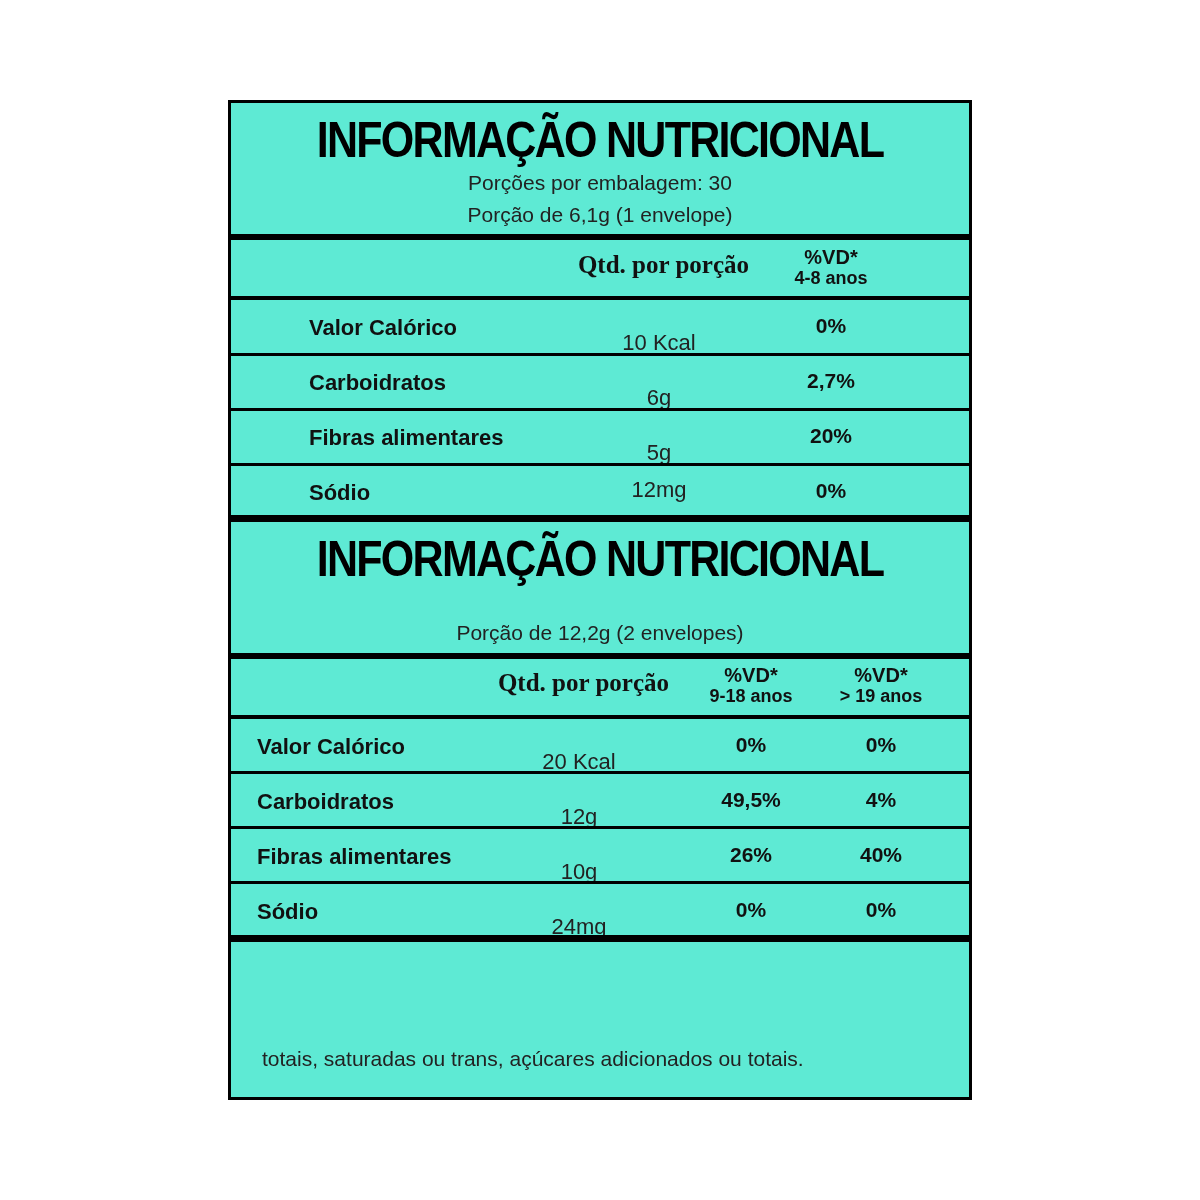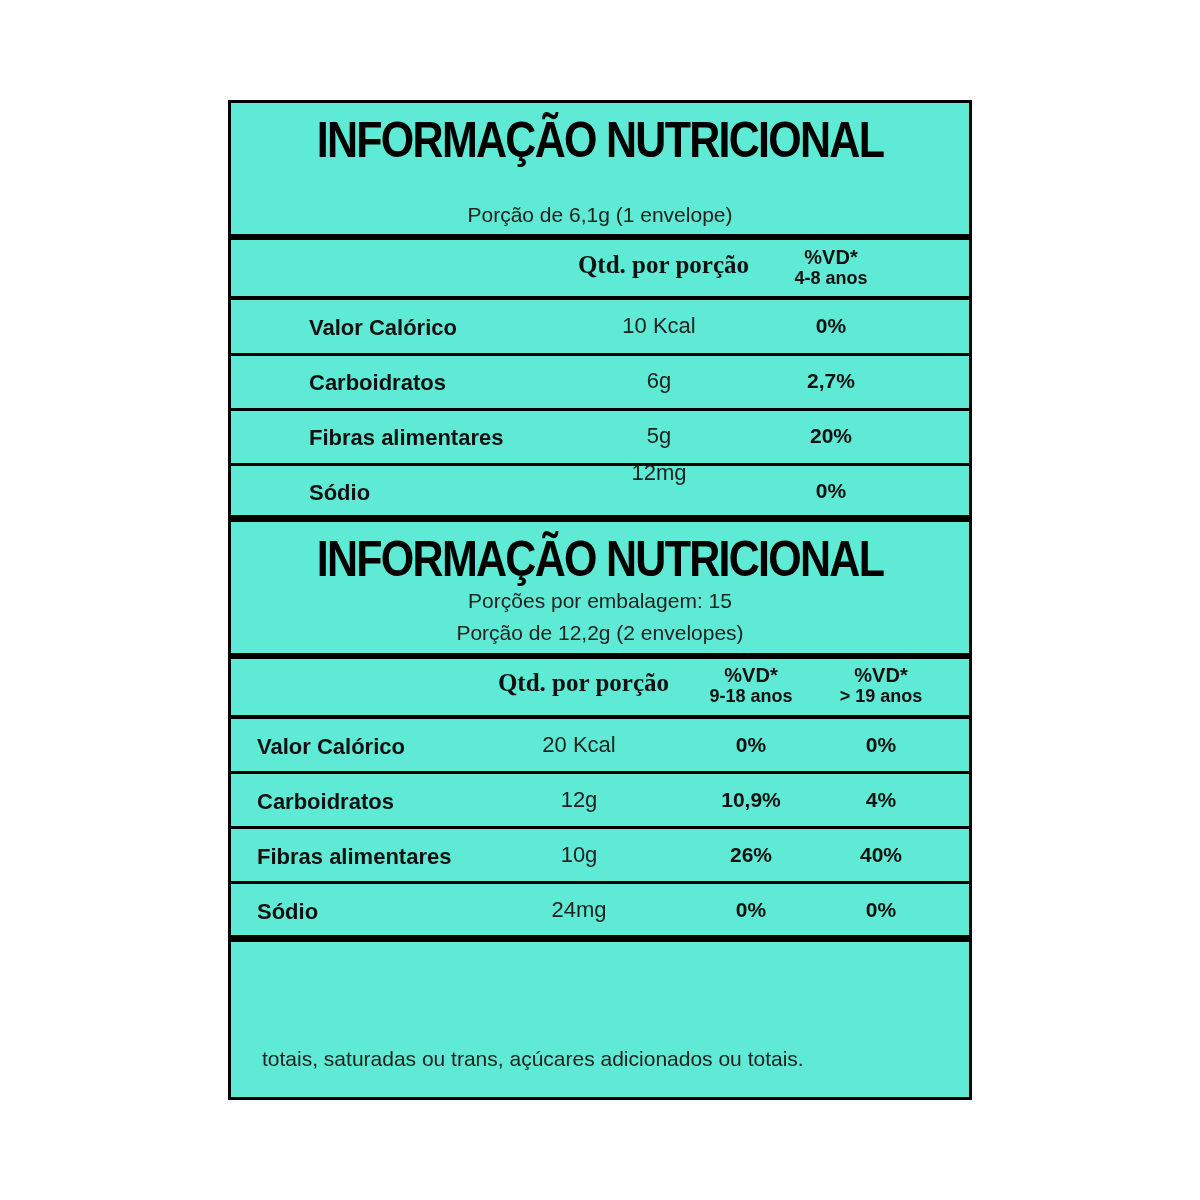--- a/index.html
+++ b/index.html
@@ -14,30 +14,31 @@
     left:0; right:0; text-align:center; font-family:"Liberation Sans", sans-serif;
     font-weight:bold; font-size:50px; letter-spacing:-2px; transform:scaleX(0.86); transform-origin:center;
     color:#000;
   }
   .sub { left:0; right:0; text-align:center; font-size:21px; color:#222; }
   .colhead { font-weight:bold; font-size:25px; color:#111; text-align:right;font-family:Liberation Serif, serif; }
   .colhead-vd { font-weight:bold; text-align:center; line-height:1; }
   .colhead-vd .a { font-size:20px; display:block; }
   .colhead-vd .b { font-size:18px; display:block; margin-top:2px; }
   .rowlabel { font-weight:bold; font-size:22px; color:#111; }
-  .qty { font-size:22px; color:#222; text-align:center; }
+  .qty { font-size:22px; color:#222; text-align:center;margin-top:17px; }
   .vd { font-weight:bold; font-size:21px; color:#111; text-align:center; }
   .foot { font-size:21px; color:#222; line-height:32px; }
 </style>
 </head>
 <body>
 
 <div class="label">
 
   <div class="abs title" style="top:8px;">INFORMAÇÃO NUTRICIONAL</div>
+  <div class="abs sub" style="top:68px;">Porções por embalagem: 30</div>
   <div class="abs sub" style="top:100px;">Porção de 6,1g (1 envelope)</div>
 
   <div class="hline" style="top:131px; height:6px;"></div>
 
   <div class="abs colhead" style="top:148px; left:318px; width:200px;">Qtd. por porção</div>
   <div class="abs colhead-vd" style="top:144px; left:540px; width:120px;">
     <span class="a">%VD*</span>
     <span class="b">4-8 anos</span>
   </div>
 
@@ -58,21 +59,20 @@
   <div class="abs vd" style="top:321px; left:540px; width:120px;">20%</div>
   <div class="hline" style="top:360px; height:3px;"></div>
 
   <div class="abs rowlabel" style="top:377px; left:78px;">Sódio</div>
   <div class="abs qty" style="top:357px; left:358px; width:140px;">12mg</div>
   <div class="abs vd" style="top:376px; left:540px; width:120px;">0%</div>
 
   <div class="hline" style="top:412px; height:7px;"></div>
 
   <div class="abs title" style="top:427px;">INFORMAÇÃO NUTRICIONAL</div>
-  <div class="abs sub" style="top:486px;">Porções por embalagem: 15</div>
   <div class="abs sub" style="top:518px;">Porção de 12,2g (2 envelopes)</div>
 
   <div class="hline" style="top:550px; height:6px;"></div>
 
   <div class="abs colhead" style="top:566px; left:238px; width:200px;">Qtd. por porção</div>
   <div class="abs colhead-vd" style="top:562px; left:460px; width:120px;">
     <span class="a">%VD*</span>
     <span class="b">9-18 anos</span>
   </div>
   <div class="abs colhead-vd" style="top:562px; left:590px; width:120px;">
@@ -83,21 +83,21 @@
   <div class="hline" style="top:612px; height:4px;"></div>
 
   <div class="abs rowlabel" style="top:631px; left:26px;">Valor Calórico</div>
   <div class="abs qty" style="top:629px; left:278px; width:140px;">20 Kcal</div>
   <div class="abs vd" style="top:630px; left:460px; width:120px;">0%</div>
   <div class="abs vd" style="top:630px; left:590px; width:120px;">0%</div>
   <div class="hline" style="top:668px; height:3px;"></div>
 
   <div class="abs rowlabel" style="top:686px; left:26px;">Carboidratos</div>
   <div class="abs qty" style="top:684px; left:278px; width:140px;">12g</div>
-  <div class="abs vd" style="top:685px; left:460px; width:120px;">10,9%</div>
+  <div class="abs vd" style="top:685px; left:460px; width:120px;">49,5%</div>
   <div class="abs vd" style="top:685px; left:590px; width:120px;">4%</div>
   <div class="hline" style="top:723px; height:3px;"></div>
 
   <div class="abs rowlabel" style="top:741px; left:26px;">Fibras alimentares</div>
   <div class="abs qty" style="top:739px; left:278px; width:140px;">10g</div>
   <div class="abs vd" style="top:740px; left:460px; width:120px;">26%</div>
   <div class="abs vd" style="top:740px; left:590px; width:120px;">40%</div>
   <div class="hline" style="top:778px; height:3px;"></div>
 
   <div class="abs rowlabel" style="top:796px; left:26px;">Sódio</div>

